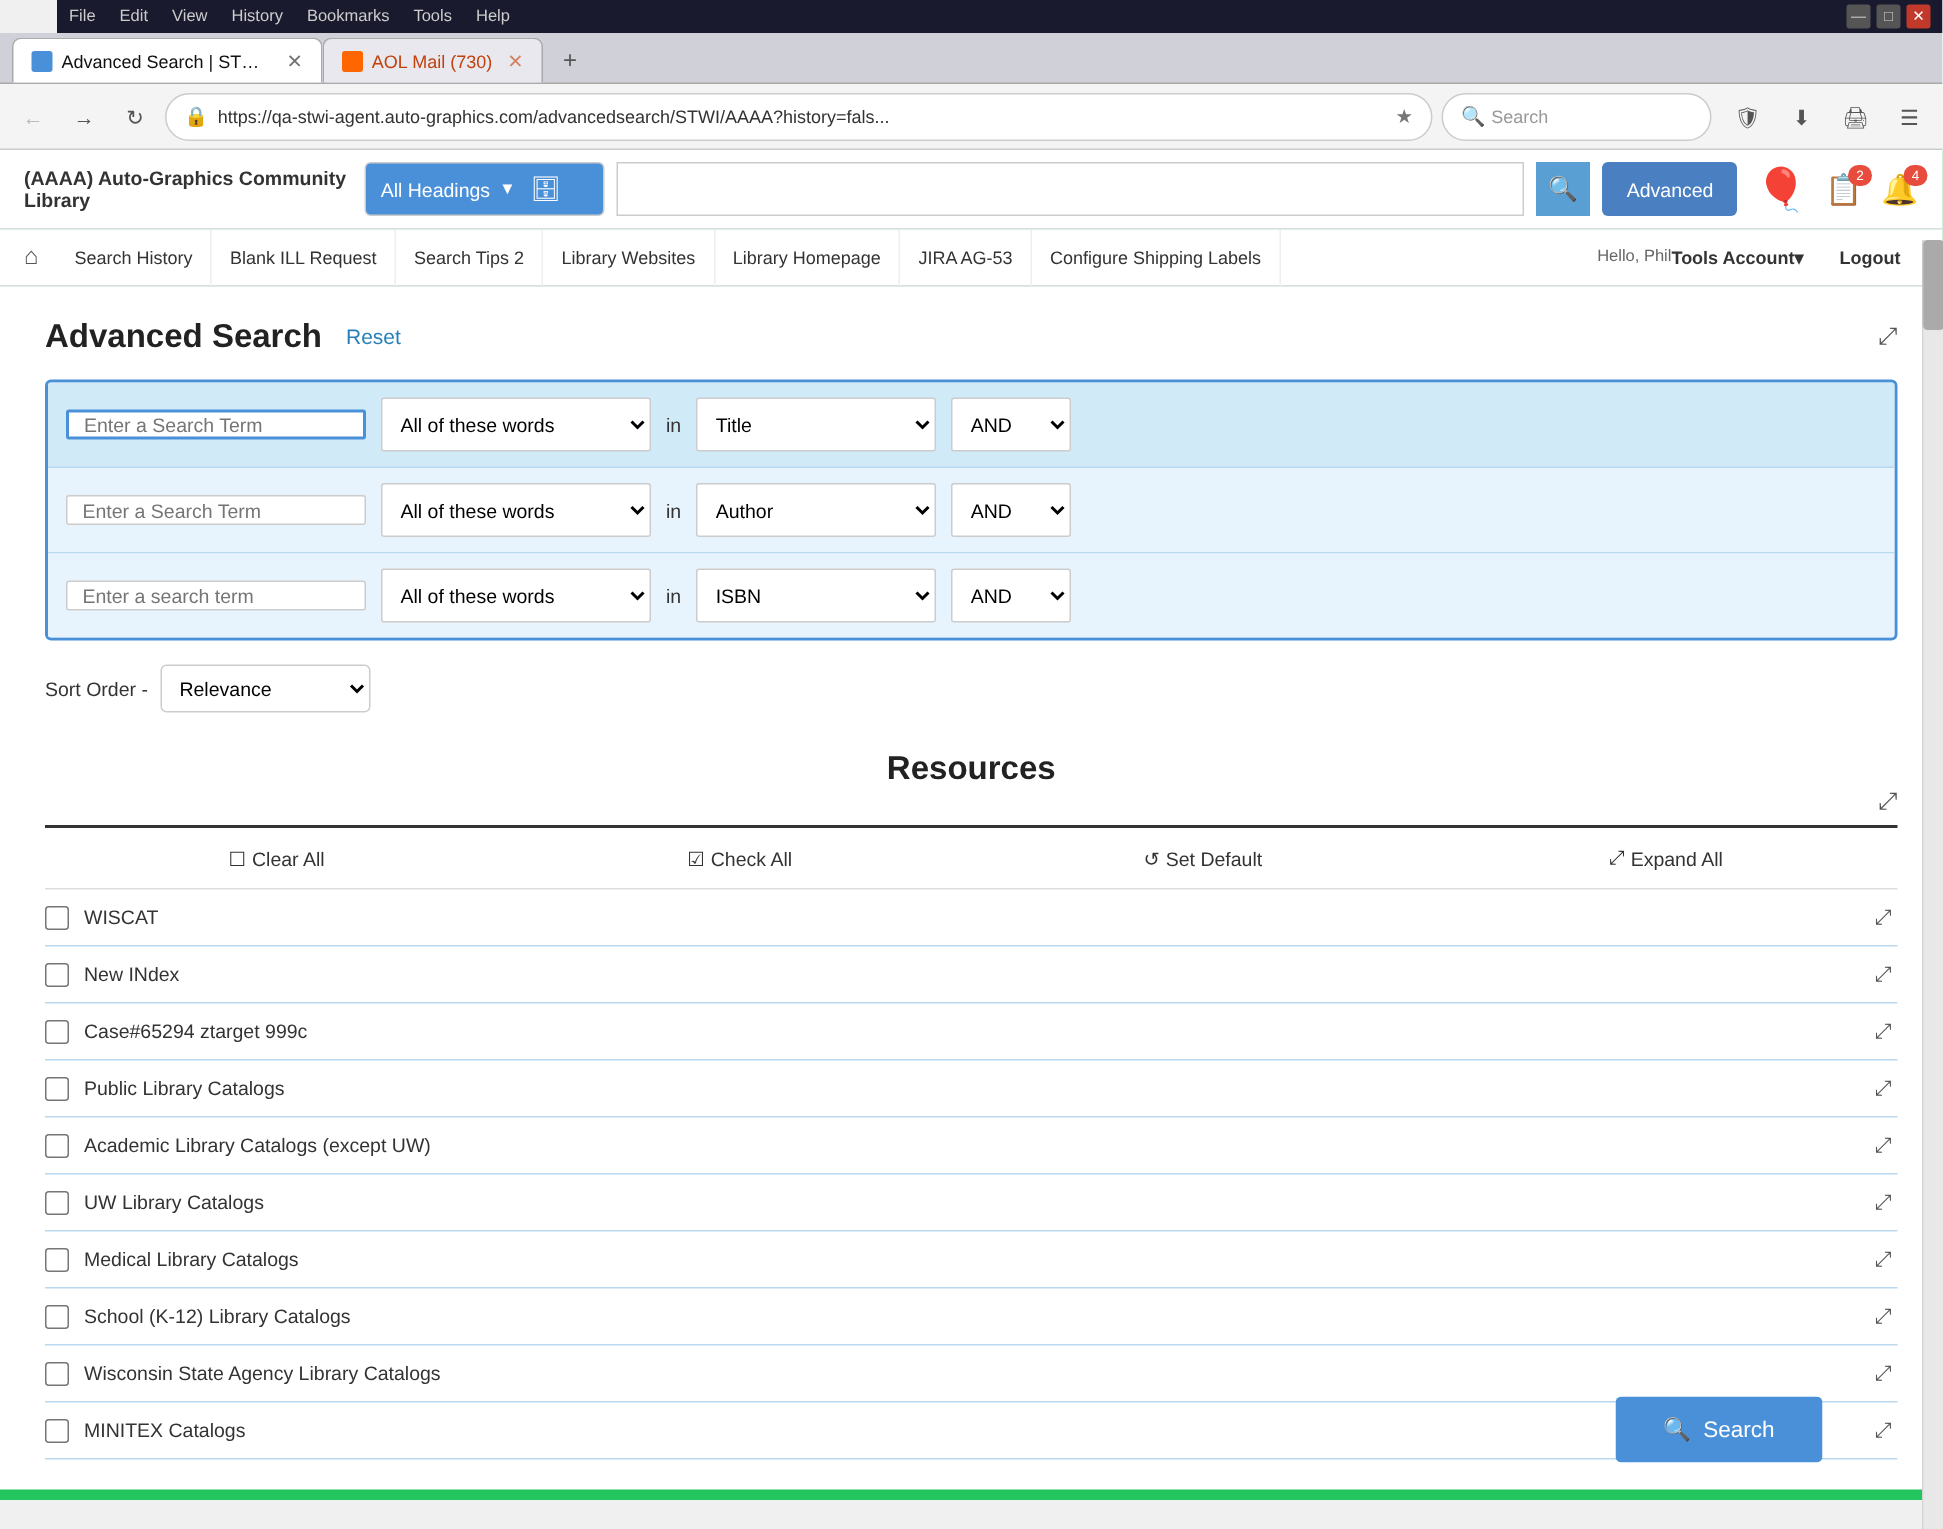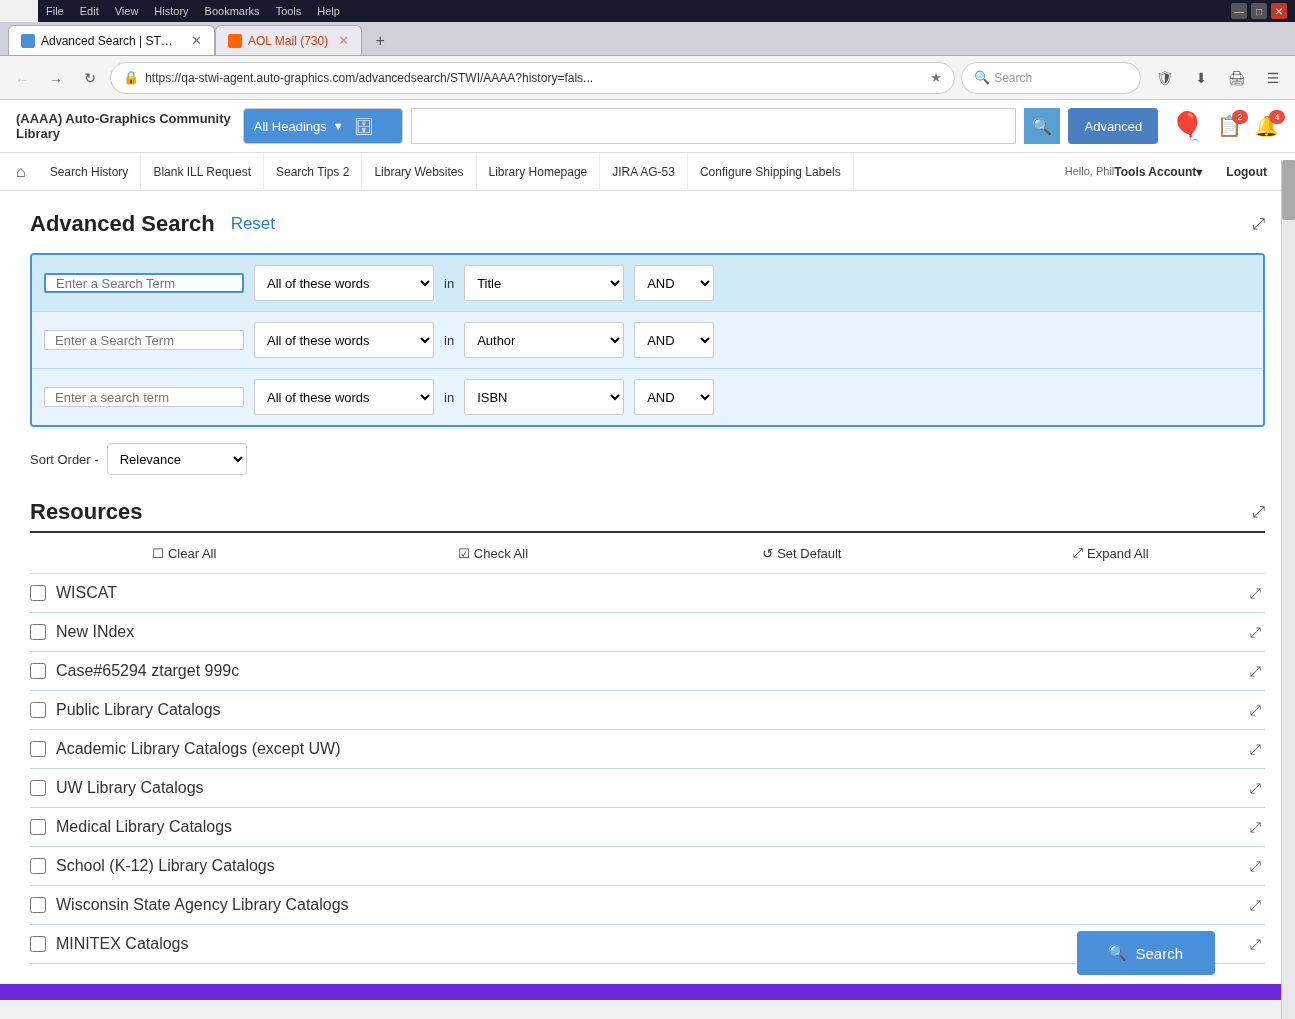--- a/index.html
+++ b/index.html
@@ -122,21 +122,21 @@
       margin-left: 4px;
     }
     .toolbar-icon {
       width: 28px; height: 28px;
       display: flex; align-items: center; justify-content: center;
       cursor: pointer; color: #555; font-size: 14px; border-radius: 4px;
     }
 
     
     .app-container {
-      background: #6d28d9;
+      background: #22c55e;
       min-height: 900px;
     }
 
     
     .app-header {
       background: #fff;
       border-bottom: 1px solid #ddd;
       display: flex;
       align-items: center;
       padding: 8px 16px;
@@ -290,21 +290,21 @@
       gap: 16px;
       margin-bottom: 16px;
     }
     .page-title {
       font-size: 22px;
       font-weight: bold;
       color: #222;
     }
     .reset-link {
       color: #2980b9;
-      font-size: 17px;
+      font-size: 14px;
       cursor: pointer;
       text-decoration: none;
     }
     .expand-icon {
       margin-left: auto;
       font-size: 16px;
       cursor: pointer;
       color: #555;
     }
 
@@ -392,20 +392,21 @@
     }
 
     
     .resources-section { }
     .resources-title-row {
       display: flex;
       align-items: center;
       border-bottom: 2px solid #333;
       padding-bottom: 6px;
       margin-bottom: 0;
+      flex-direction: column;
     }
     .resources-title {
       font-size: 22px;
       font-weight: bold;
       color: #222;
       flex: 1;
     }
     .resources-controls {
       display: flex;
       align-items: center;
@@ -433,21 +434,21 @@
     }
     .res-checkbox {
       width: 16px; height: 16px;
       border: 1px solid #999;
       background: #fff;
       flex-shrink: 0;
       cursor: pointer;
     }
     .res-label {
       flex: 1;
-      font-size: 16px;
+      font-size: 13px;
       color: #333;
     }
     .res-expand {
       font-size: 14px;
       color: #555;
       cursor: pointer;
       margin-right: 4px;
     }
     .search-btn {
       height: 44px;

